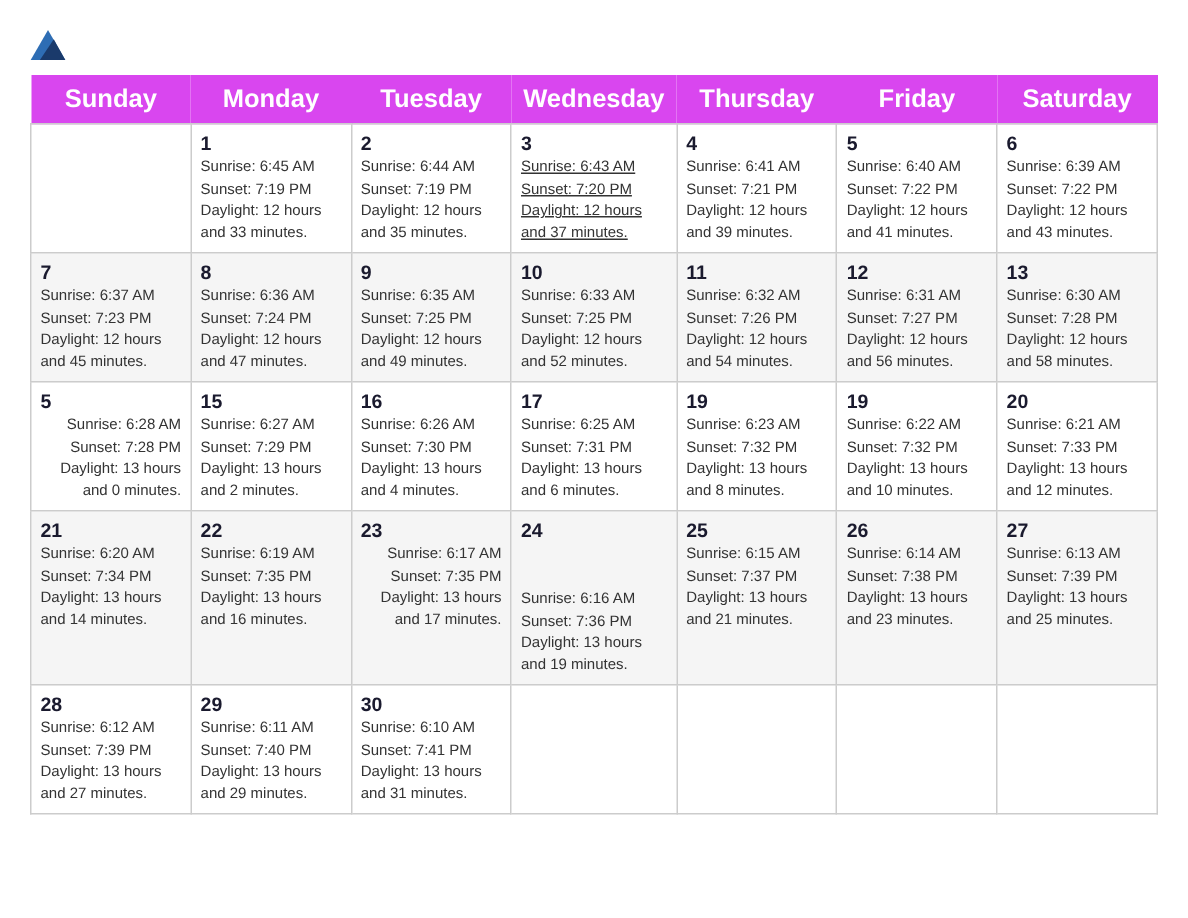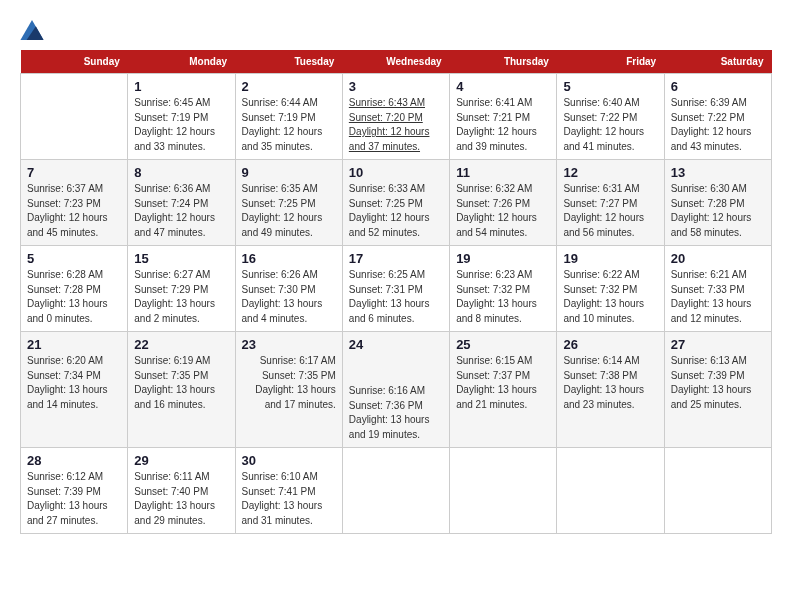--- a/index.html
+++ b/index.html
@@ -36,25 +36,25 @@
     .location-title {
       font-size: 16px;
       color: #333;
     }
     table {
       width: 100%;
       border-collapse: collapse;
       font-size: 11px;
     }
     thead tr th {
-      background-color: #b91c1c;
+      background-color: #d946ef;
       color: #fff;
-      text-align: right;
+      text-align: center;
       padding: 6px 8px;
-      font-size: 10px;
+      font-size: 17px;
       font-weight: bold;
     }
     tbody tr td {
       border: 1px solid #ccc;
       vertical-align: top;
       padding: 5px 6px;
       width: 14.28%;
       height: 80px;
       background: #fff;
     }
@@ -201,21 +201,21 @@
           <span class="day-number">13</span>
           <div class="day-info" style="white-space: pre-line;">Sunrise: 6:30 AM
 Sunset: 7:28 PM
 Daylight: 12 hours
 and 58 minutes.</div>
         </td>
       </tr>
       <tr>
         <td>
           <span class="day-number">5</span>
-          <div class="day-info" style="white-space: pre-line;">Sunrise: 6:28 AM
+          <div class="day-info" style="white-space: pre-line; text-align: right;">Sunrise: 6:28 AM
 Sunset: 7:28 PM
 Daylight: 13 hours
 and 0 minutes.</div>
         </td>
         <td>
           <span class="day-number">15</span>
           <div class="day-info" style="white-space: pre-line;">Sunrise: 6:27 AM
 Sunset: 7:29 PM
 Daylight: 13 hours
 and 2 minutes.</div>

